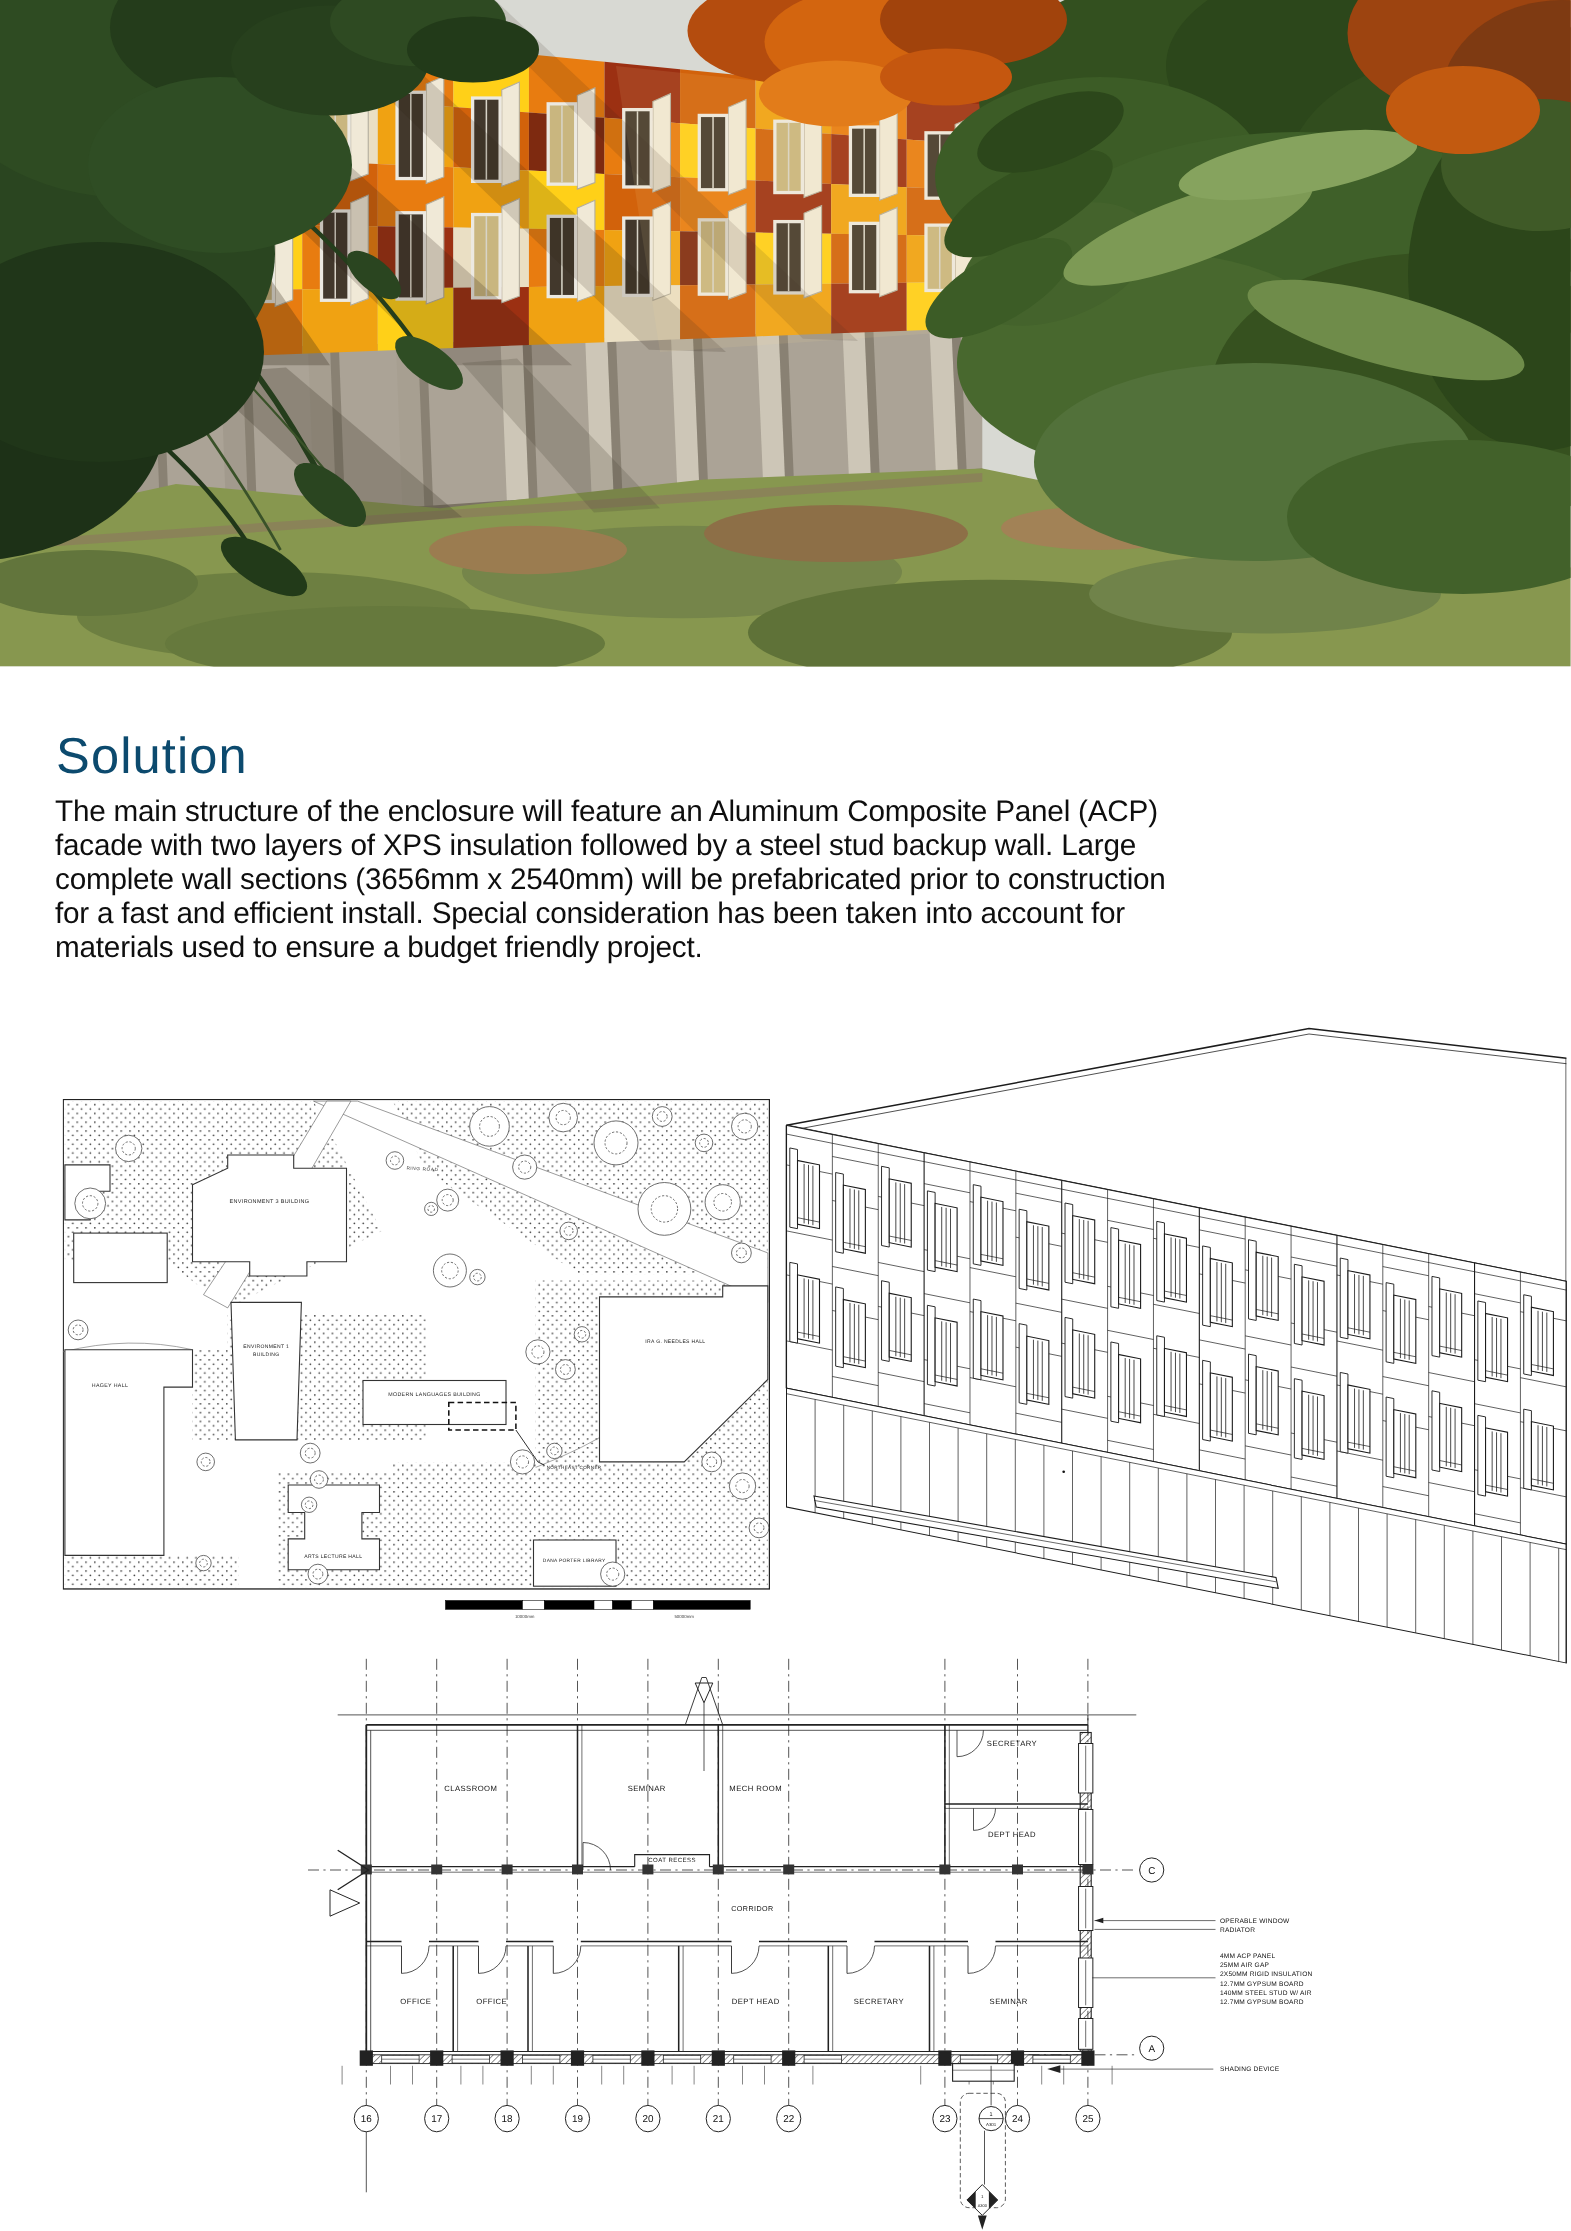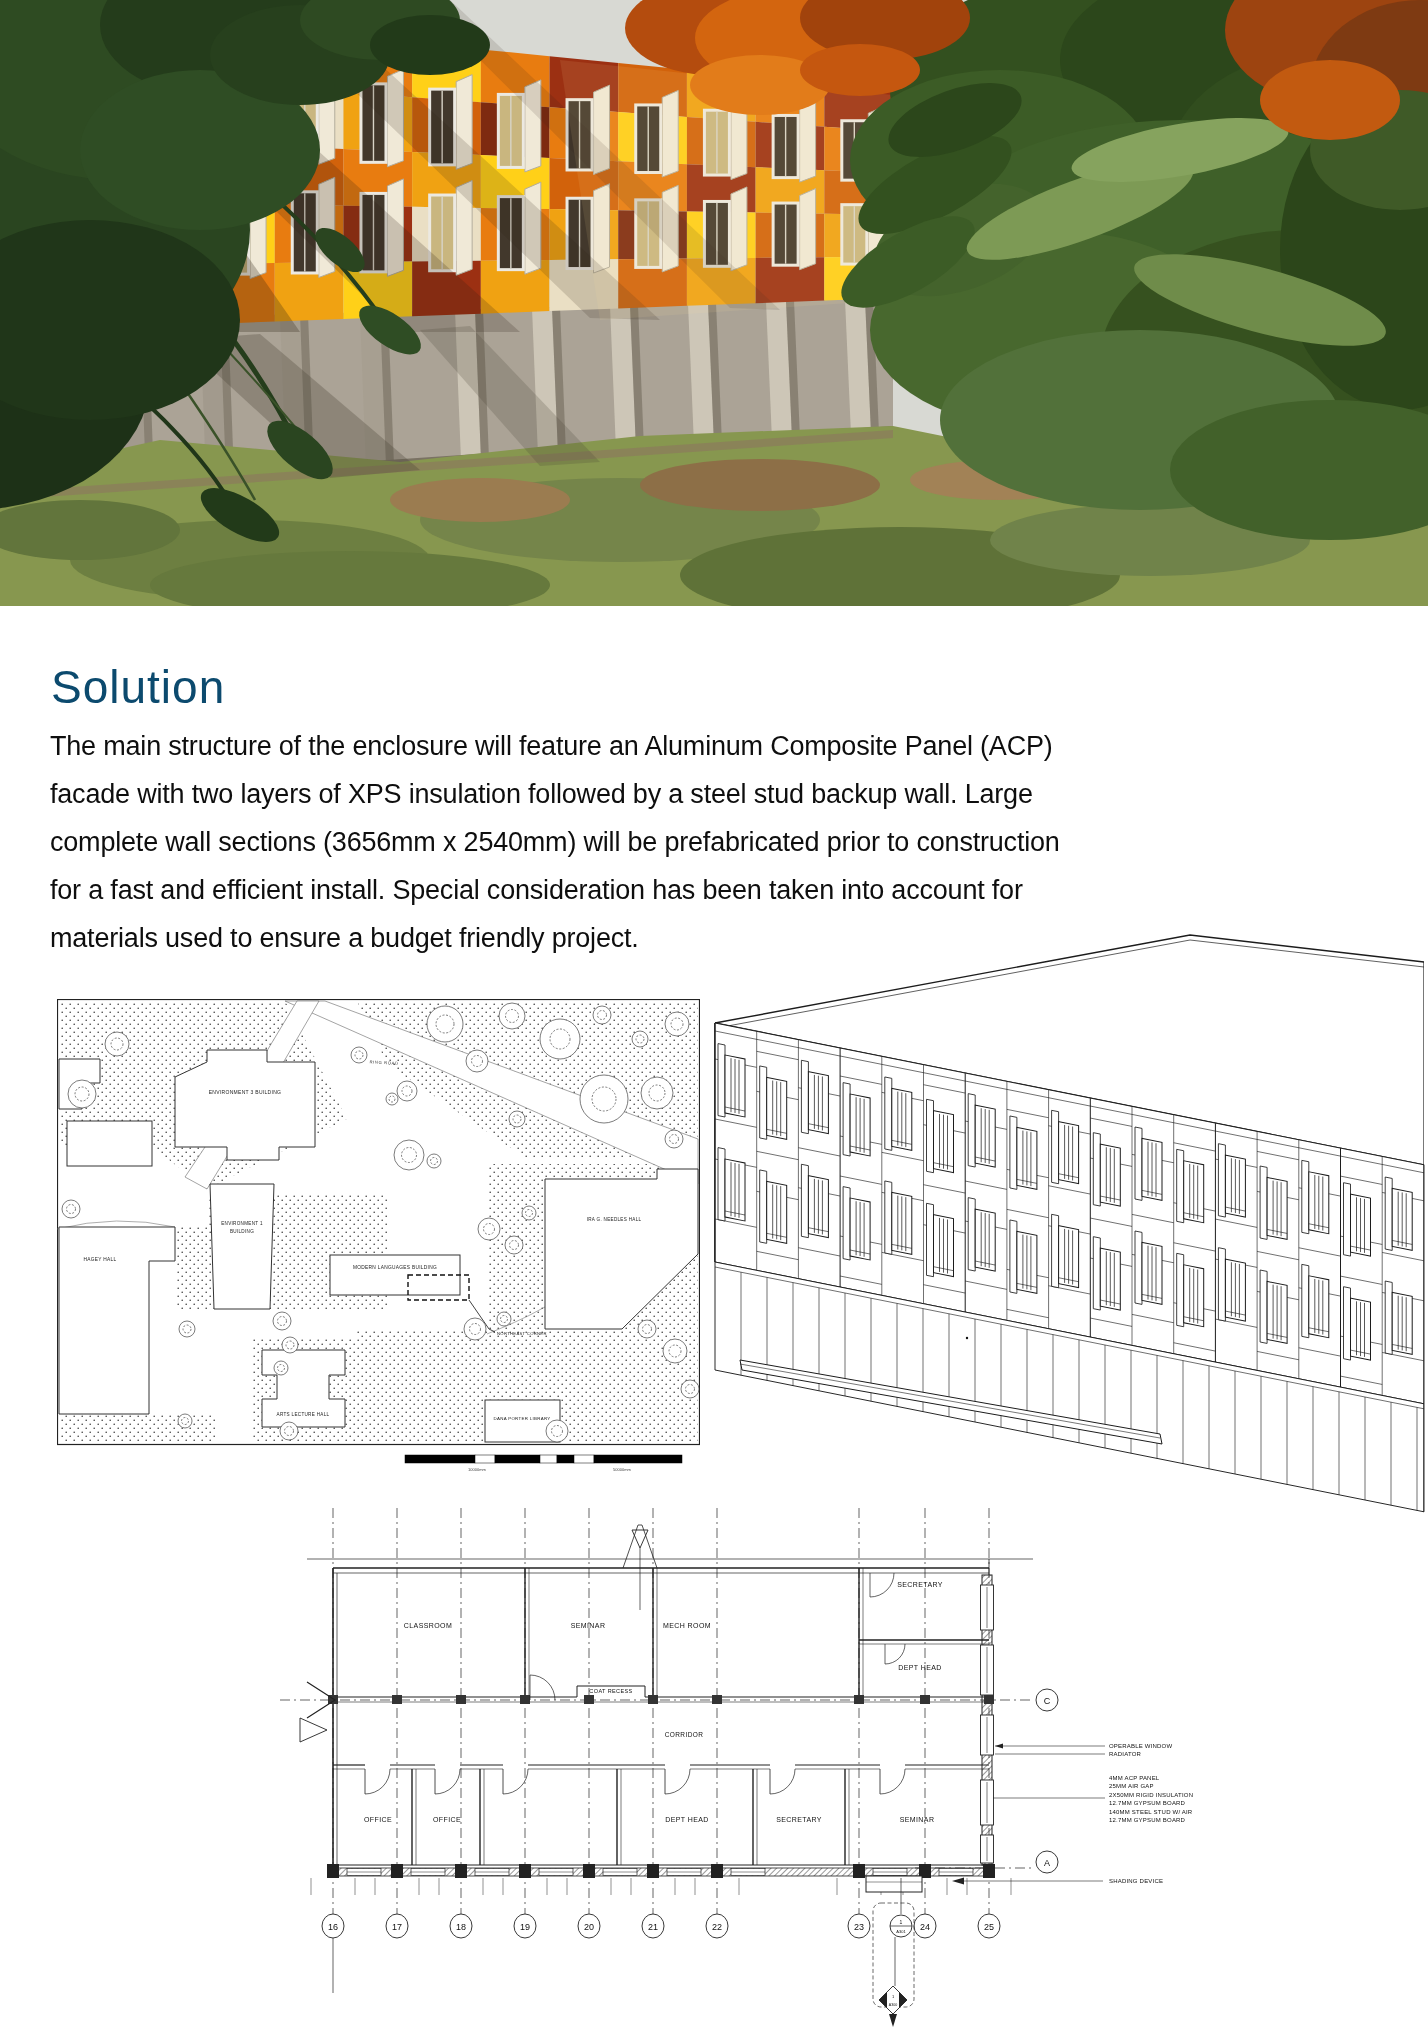--- a/index.html
+++ b/index.html
@@ -2,21 +2,21 @@
 <html><head>
 <meta charset="utf-8">
 <style>
   html,body{margin:0;padding:0;background:#fff;}
   .page{position:relative;width:1428px;height:2028px;background:#ffffff;overflow:hidden;
         font-family:"Liberation Sans",sans-serif;color:#111;}
   .hero{position:absolute;left:0;top:0;width:1428px;height:606px;display:block;}
   .title{position:absolute;left:51px;top:660px;margin:0;font-size:46px;font-weight:400;
          color:#0c4a6e;letter-spacing:1px;}
   .para{position:absolute;left:50px;top:722px;width:1024px;margin:0;font-size:27px;
-        line-height:48px;color:#0e0e0e;letter-spacing:-0.2px;}
+        line-height:31px;color:#0e0e0e;letter-spacing:-0.2px;}
   .fig{position:absolute;display:block;}
   svg text{font-family:"Liberation Sans",sans-serif;}
 </style>
 </head>
 <body>
 
 <div class="page">
   <svg id="hero" class="hero" viewBox="0 0 1428 606" width="1428" height="606">
       <rect x="0" y="0" width="1428" height="606" fill="#d8d9d3"></rect>
       <g>

